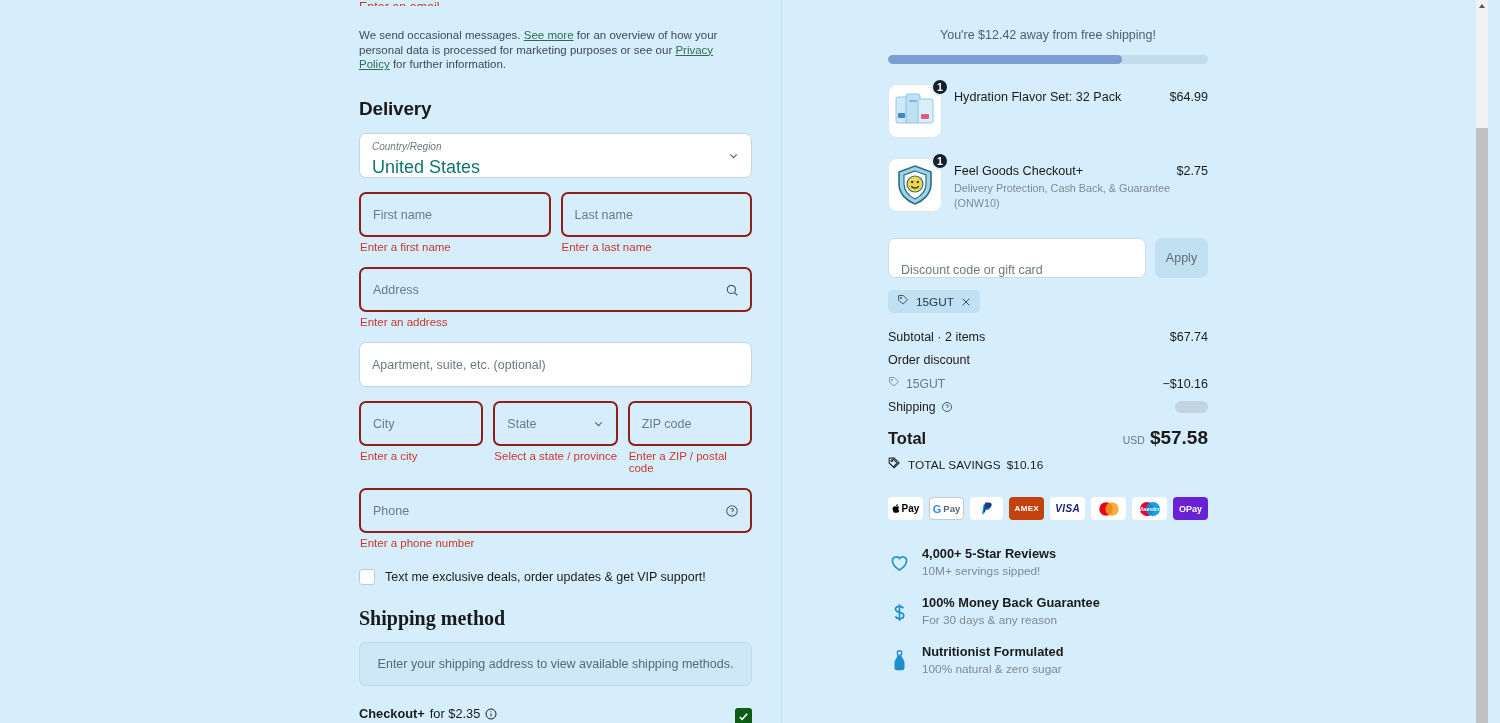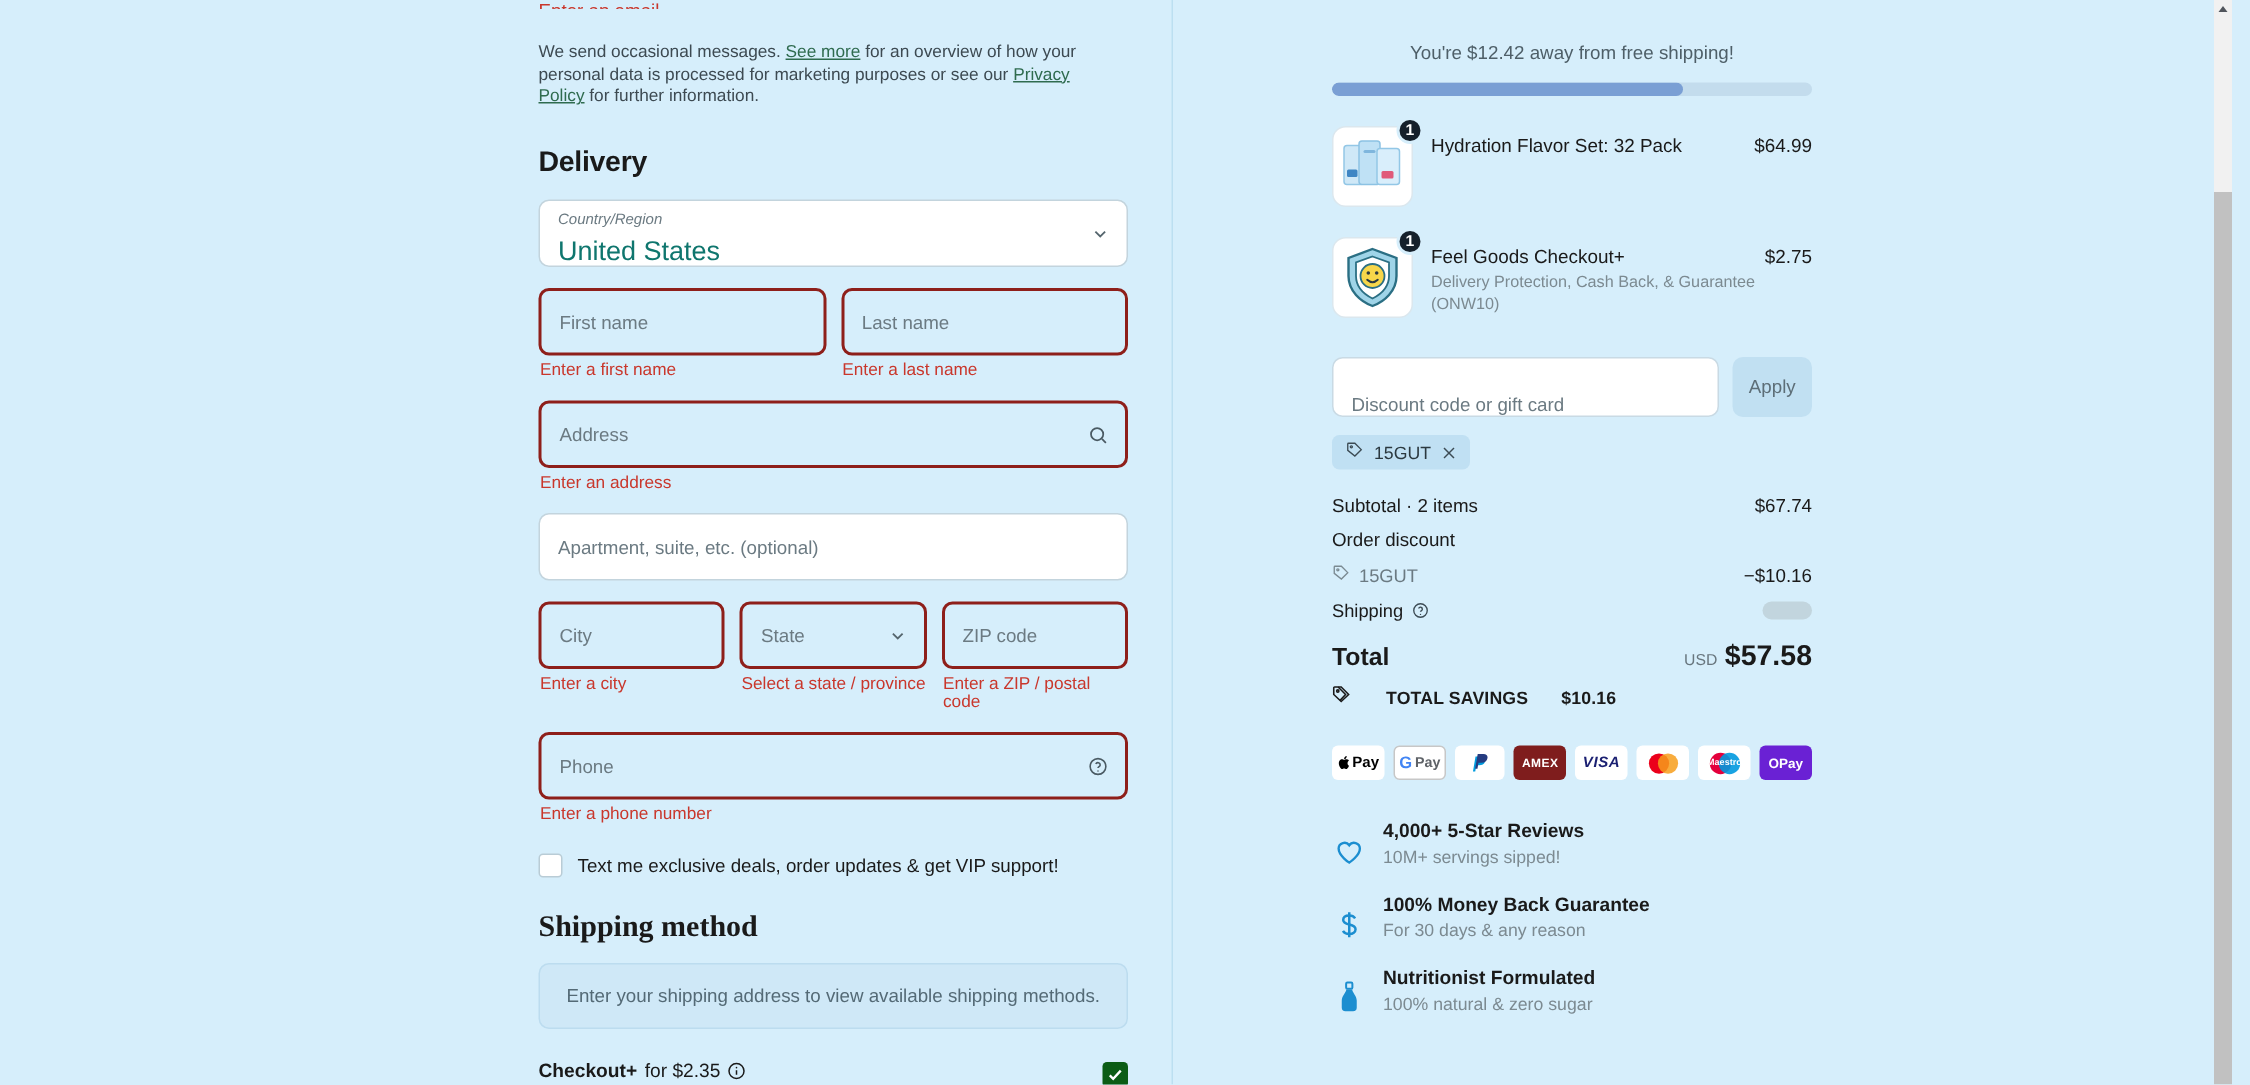--- a/index.html
+++ b/index.html
@@ -135,29 +135,29 @@
   .sum { margin-top: 17px; }
   .sum .ln { display: flex; justify-content: space-between; align-items: center;
              font-size: 12.5px; margin-bottom: 9px; }
   .sum .code { display: flex; align-items: center; gap: 6px; color: #6b7a82; font-size: 12.2px; }
   .skel { width: 33px; height: 12px; border-radius: 7px; background: #c2d5de; }
 
   .totline { display: flex; justify-content: space-between; align-items: baseline; margin-top: 13px; }
   .totline .lbl { font-size: 16.5px; font-weight: bold; }
   .totline .amt { font-size: 19px; font-weight: bold; }
   .totline .cur { font-size: 10.5px; color: #68767e; margin-right: 5px; font-weight: normal; }
-  .savings { display: flex; align-items: center; gap: 22px; margin-top: 7px;
-             font-size: 11.8px; font-weight: bold; letter-spacing: .1px; }
+  .savings { display: flex; align-items: center; gap: 6px; margin-top: 7px;
+             font-size: 11.8px; font-weight: normal; letter-spacing: .1px; }
 
   .pays { display: flex; gap: 6px; margin-top: 24px; align-items: center; }
   .pb { height: 23px; border-radius: 4px; display: flex; align-items: center;
         justify-content: center; font-size: 9px; font-weight: bold; }
 
   .trusts { margin-top: 26px; }
-  .trust { display: flex; align-items: flex-end; gap: 12px; margin-bottom: 17px; }
+  .trust { display: flex; align-items: center; gap: 12px; margin-bottom: 17px; }
   .trust .tico { width: 22px; flex: 0 0 22px; display: flex; justify-content: center; padding-top: 2px; }
   .trust .t1 { font-size: 12.8px; font-weight: bold; }
   .trust .t2 { font-size: 11.8px; color: #7c8a91; margin-top: 3px; }
 
   
   .sbar { position: absolute; right: 0; top: 0; width: 12px; height: 723px; background: #f1f1f1; }
   .sthumb { position: absolute; right: 0; top: 128px; width: 12px; height: 595px; background: #c1c1c1; }
   .sarrow { position: absolute; right: 3px; top: 4px; width: 0; height: 0;
             border-left: 3.5px solid transparent; border-right: 3.5px solid transparent;
             border-bottom: 4px solid #50555c; }
@@ -435,21 +435,21 @@
         <span class="pb" style="background:#fff;width:40px;border:1px solid #c7c7c7;">
           <b style="font-size:11px;color:#4285f4;">G</b>
             <b style="font-size:9.5px;color:#5f6368;margin-left:2px;">Pay</b>
         </span>
         <span class="pb" style="background:#fff;width:38px;flex-direction:column;">
           <svg width="14" height="14" viewBox="0 0 24 24">
               <path d="M6 21l1.2-7h3.3c4 0 6.5-2 7-5.4.4-2.8-1.2-4.6-4.6-4.6H6.3L3.4 21z" fill="#009cde"></path>
               <path d="M8.5 18l1.2-7H13c4 0 6.5-2 7-5.4C20.4 2.8 18.8 1 15.4 1H8.8L5.9 18z" fill="#253b80"></path>
             </svg>
         </span>
-        <span class="pb" style="background:#7f1d1d;width:40px;color:#fff;font-size:8px;letter-spacing:.3px;">AMEX</span>
+        <span class="pb" style="background:#c2410c;width:40px;color:#fff;font-size:8px;letter-spacing:.3px;">AMEX</span>
         <span class="pb" style="background:#fff;width:40px;color:#1a1f71;font-size:10px;font-style:italic;letter-spacing:.4px;">VISA</span>
         <span class="pb" style="background:#fff;width:40px;">
           <svg width="30" height="18" viewBox="0 0 40 24">
               <circle cx="16" cy="12" r="9" fill="#eb001b"></circle>
               <circle cx="24" cy="12" r="9" fill="#f79e1b" fill-opacity=".85"></circle>
             </svg>
         </span>
         <span class="pb" style="background:#fff;width:40px;position:relative;">
           <svg width="32" height="18" viewBox="0 0 40 24">
               <circle cx="16" cy="12" r="9.5" fill="#e4003b"></circle>

